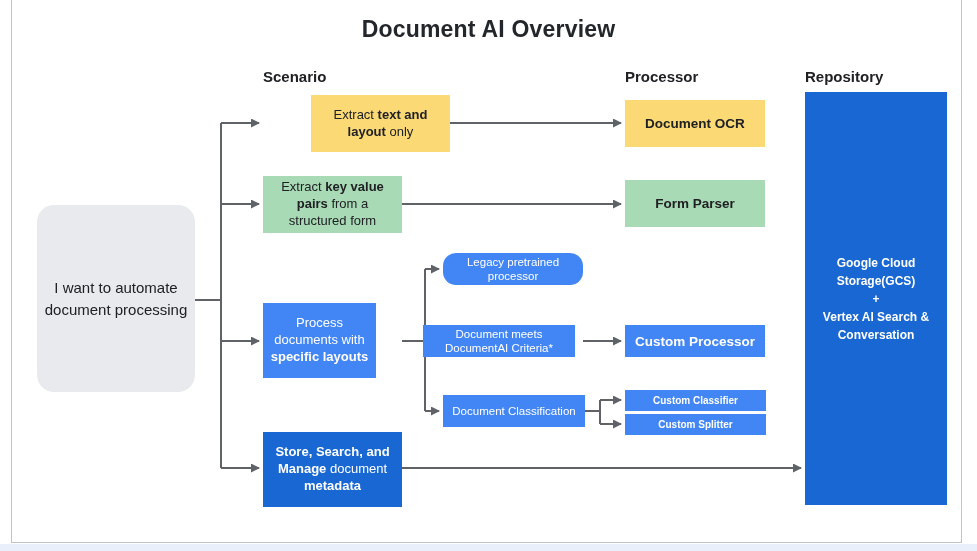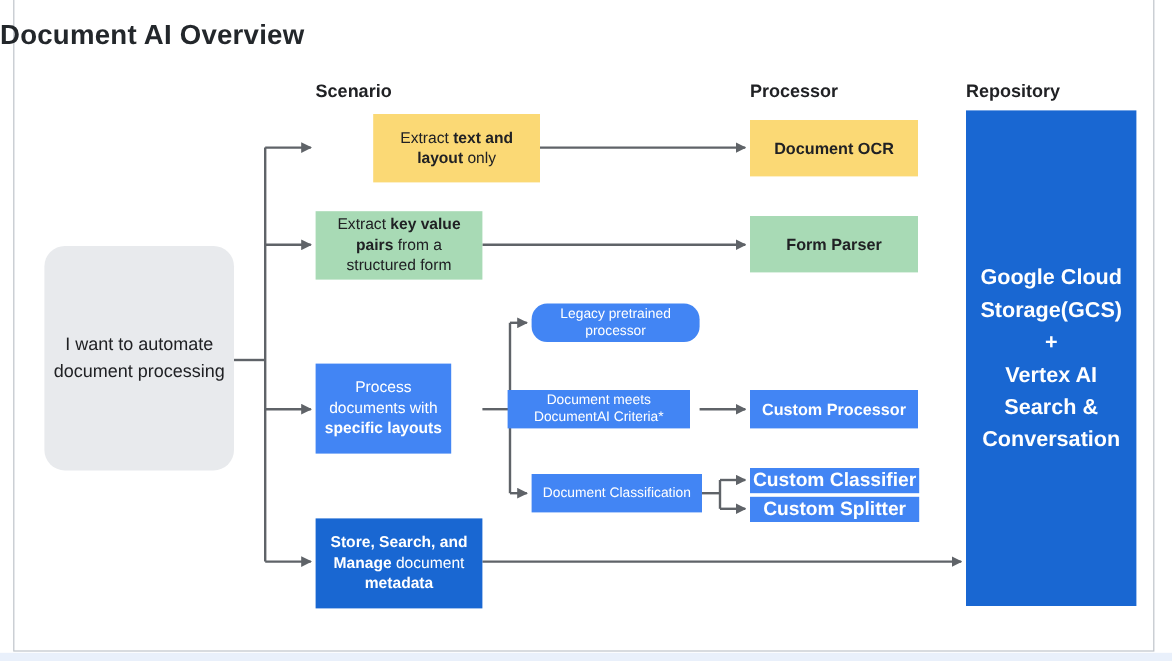--- a/index.html
+++ b/index.html
@@ -2,34 +2,34 @@
 <html><head>
 <meta charset="utf-8">
 <style>
   html,body{margin:0;padding:0;background:#ffffff;}
   body{font-family:"Liberation Sans",sans-serif;color:#202124;}
   .stage{position:relative;width:977px;height:551px;background:#ffffff;overflow:hidden;}
   .card{position:absolute;left:11px;top:-2px;width:951px;height:545px;background:#ffffff;
         border:1px solid #bfc4ca;box-sizing:border-box;}
   .bottom-strip{position:absolute;left:0;top:544px;width:977px;height:7px;background:#e9f0fb;}
   .abs{position:absolute;box-sizing:border-box;}
-  .title{width:977px;top:16px;left:0;text-align:left;font-size:23px;font-weight:700;
+  .title{width:977px;top:16px;left:0;text-align:center;font-size:23px;font-weight:700;
          letter-spacing:.2px;color:#23272b;}
   .col-header{font-size:15px;font-weight:700;text-align:left;color:#202124;}
   .box{display:flex;align-items:center;justify-content:center;text-align:center;}
   .start{background:#e8eaed;font-size:15px;line-height:1.45;color:#202124;padding:6px;}
   .yellow{background:#fbd975;}
   .green{background:#a8dab5;}
   .blue{background:#4285f4;color:#ffffff;}
   .dark{background:#1967d2;color:#ffffff;}
   .scenario-sm{font-size:13px;line-height:1.3;padding:4px 10px;}
   .proc-label{font-size:13.5px;font-weight:700;}
   .sub-sm{font-size:11.5px;line-height:1.25;padding:2px 6px;}
-  .sub-bold{font-size:16px;font-weight:700;}
-  .repo{font-size:18px;font-weight:700;line-height:1.5;padding:6px;}
+  .sub-bold{font-size:10px;font-weight:700;}
+  .repo{font-size:12px;font-weight:700;line-height:1.5;padding:6px;}
   svg.wires{position:absolute;left:0;top:0;pointer-events:none;}
   b{font-weight:700;}
 </style>
 </head>
 <body>
 
 <div class="stage">
   <div class="card"></div>
   <div class="bottom-strip"></div>
 

